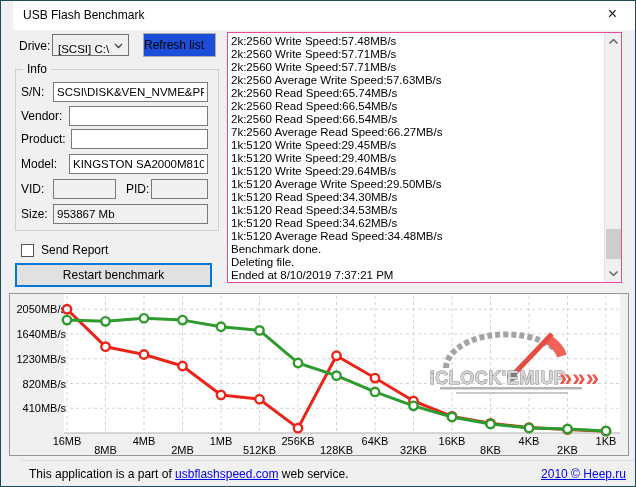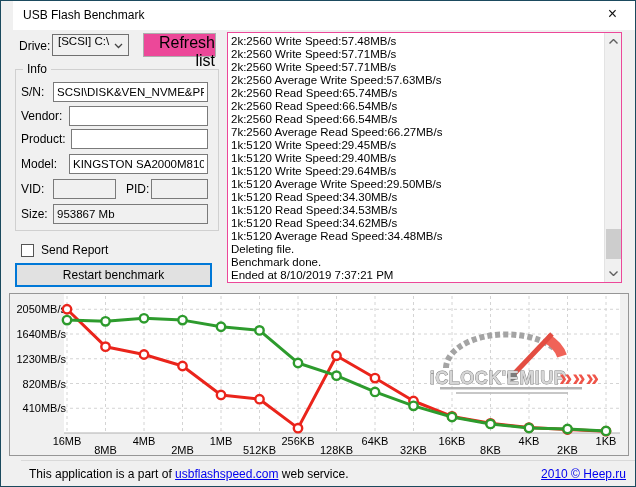--- a/index.html
+++ b/index.html
@@ -15,26 +15,26 @@
   #close-btn {
     position:absolute; right:0; top:0; width:45px; height:28px;
     text-align:center; line-height:26px; font-size:16px; color:#111; cursor:pointer;
   }
   .label { font-size:12px; color:#000; }
   
   #drive-label { position:absolute; left:18px; top:38px; }
   #drive-combo {
     position:absolute; left:51px; top:33px; width:77px; height:22px;
     background:#f0f0f0; border:1px solid #707070; font-size:11.5px;
-    display:flex; align-items:flex-start; padding-left:5px; cursor:default;
+    display:flex; align-items:flex-end; padding-left:5px; cursor:default;
   }
   #drive-combo .chev { position:absolute; right:5px; top:8px; }
   .btn {
-    background:#ec4899; border:1px solid #adadad; font-size:16px;
-    font-family:"Liberation Sans",sans-serif; text-align:right; cursor:pointer;
+    background:#1d4ed8; border:1px solid #adadad; font-size:12px;
+    font-family:"Liberation Sans",sans-serif; text-align:left; cursor:pointer;
   }
   #refresh-btn { position:absolute; left:142px; top:32px; width:73px; height:24px; }
   
   #info-group {
     position:absolute; left:14px; top:68px; width:204px; height:162px;
     border:1px solid #d0d0d0;
   }
   #info-label {
     position:absolute; left:22px; top:61px; background:#f0f0f0; padding:0 4px; font-size:12px;
   }
@@ -140,22 +140,22 @@
         <div>2k:2560 Read Speed:66.54MB/s</div>
         <div>7k:2560 Average Read Speed:66.27MB/s</div>
         <div>1k:5120 Write Speed:29.45MB/s</div>
         <div>1k:5120 Write Speed:29.40MB/s</div>
         <div>1k:5120 Write Speed:29.64MB/s</div>
         <div>1k:5120 Average Write Speed:29.50MB/s</div>
         <div>1k:5120 Read Speed:34.30MB/s</div>
         <div>1k:5120 Read Speed:34.53MB/s</div>
         <div>1k:5120 Read Speed:34.62MB/s</div>
         <div>1k:5120 Average Read Speed:34.48MB/s</div>
+        <div>Benchmark done.</div>
         <div>Deleting file.</div>
-        <div>Benchmark done.</div>
         <div>Ended at 8/10/2019 7:37:21 PM</div>
       </div>
     <div id="log-scrollbar">
       <div id="scroll-up" class="scroll-arrow">
         <svg width="9" height="5" viewBox="0 0 9 5">
             <polyline points="0.5,4.5 4.5,0.5 8.5,4.5" fill="none" stroke="#5f5f5f" stroke-width="1.4"></polyline>
           </svg>
       </div>
       <div id="scroll-thumb"></div>
       <div id="scroll-down" class="scroll-arrow">

